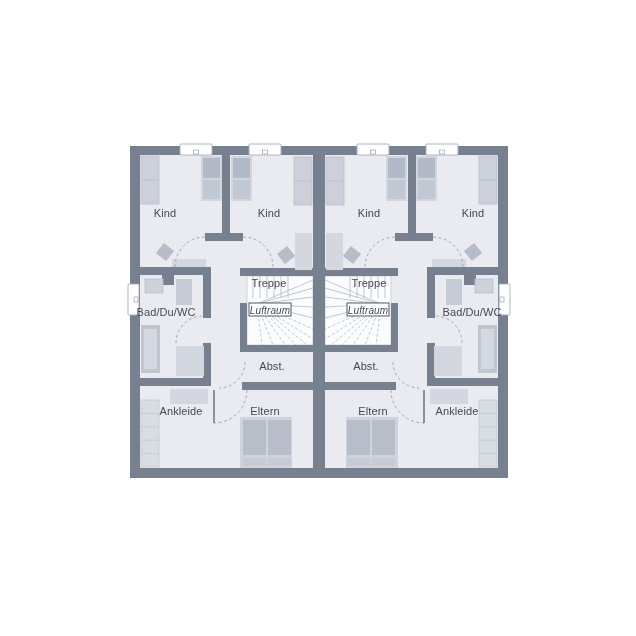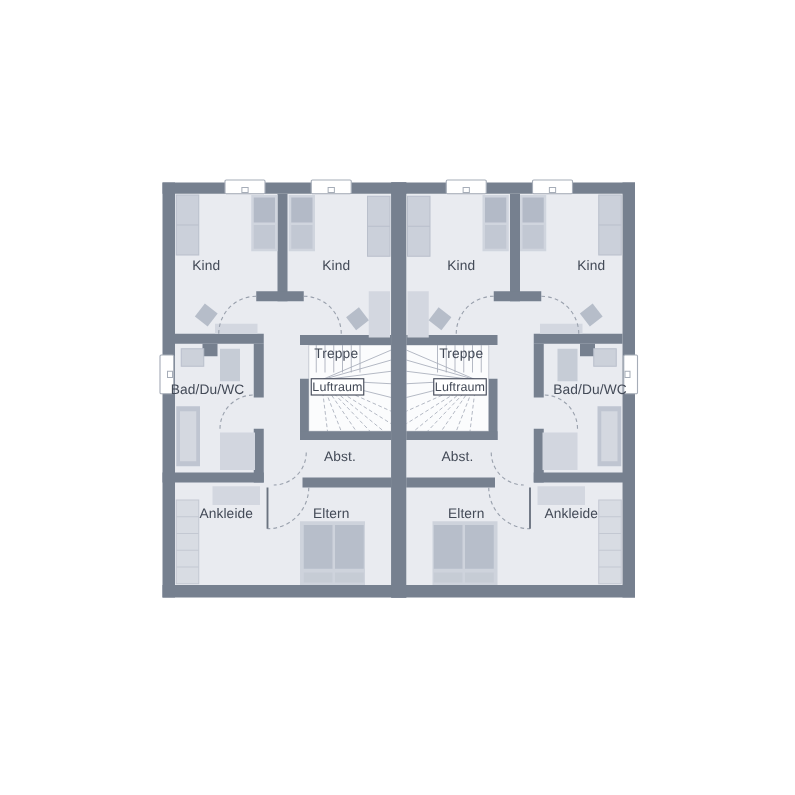--- a/index.html
+++ b/index.html
@@ -1,21 +1,21 @@
 <!DOCTYPE html>
 <html><head>
 <meta charset="utf-8">
 <style>
   html,body{margin:0;padding:0;background:#ffffff;}
   body{width:636px;height:636px;position:relative;font-family:"Liberation Sans",sans-serif;}
   #plan{position:absolute;}
   #plan svg{position:absolute;left:0;top:0;overflow:visible;}
   .room-label{position:absolute;transform:translate(-50%,-50%);color:#434a57;font-size:11px;
     letter-spacing:.1px;white-space:nowrap;pointer-events:none;}
-  .room-label.small{font-size:10px;}
+  .room-label.small{font-size:10px;font-style:italic;}
 </style>
 </head>
 <body>
 
 <div id="plan" style="left: 130px; top: 146px; width: 378px; height: 378px;">
     <svg width="378" height="332" viewBox="0 0 378 332">
       <g>
         <rect x="10" y="9" width="173" height="313" fill="#e9ebf0"></rect>
         <rect x="117" y="130" width="66" height="69" fill="#fbfcfd" stroke="#c6cad2" stroke-width="0.8"></rect>
         <line x1="123" y1="130" x2="123" y2="152" stroke="#a9afbb" stroke-width="0.7"></line>

